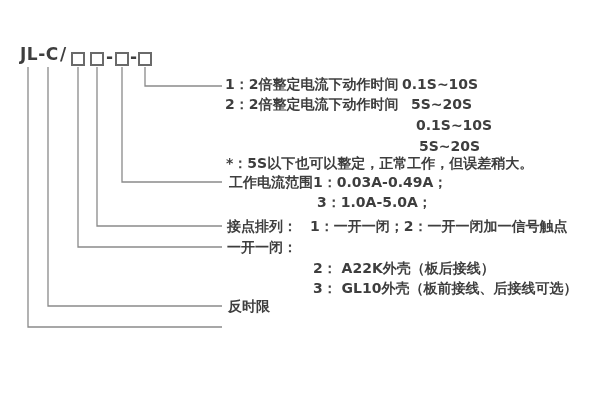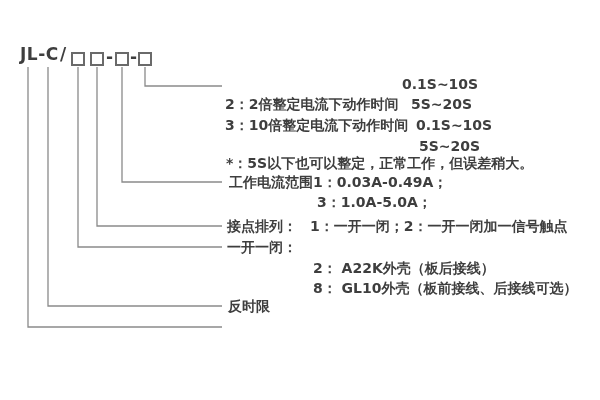--- a/index.html
+++ b/index.html
@@ -49,35 +49,35 @@
 
   <span class="hdr" style="left:20px;top:44px">JL-C</span>
   <span class="hdr" style="left:60px;top:44px">/</span>
   <span class="ph-box" style="left:71px;top:52px"></span>
   <span class="ph-box" style="left:90px;top:52px"></span>
   <span class="hdr" style="left:106px;top:47px">-</span>
   <span class="ph-box" style="left:115px;top:52px"></span>
   <span class="hdr" style="left:130px;top:47px">-</span>
   <span class="ph-box" style="left:138px;top:52px"></span>
 
+  <span class="t" style="left:225px;top:74px">1：2倍整定电流下动作时间</span>
   <span class="t" style="left:402px;top:74px">0.1S~10S</span>
   <span class="t" style="left:225px;top:94px">2：2倍整定电流下动作时间</span>
   <span class="t" style="left:411px;top:94px">5S~20S</span>
-  <span class="t" style="left:225px;top:115px">3：10倍整定电流下动作时间</span>
   <span class="t" style="left:416px;top:115px">0.1S~10S</span>
   <span class="t" style="left:419px;top:136px">5S~20S</span>
   <span class="t" style="left:226px;top:153px">*：5S以下也可以整定，正常工作，但误差稍大。</span>
 
   <span class="t" style="left:229px;top:172px">工作电流范围</span>
   <span class="t" style="left:313px;top:172px">1：0.03A-0.49A；</span>
   <span class="t" style="left:317px;top:192px">3：1.0A-5.0A；</span>
 
   <span class="t" style="left:227px;top:216px">接点排列：</span>
   <span class="t" style="left:310px;top:216px">1：一开一闭；2：一开一闭加一信号触点</span>
 
   <span class="t" style="left:227px;top:237px">一开一闭：</span>
   <span class="t" style="left:313px;top:258px">2： A22K外壳（板后接线）</span>
-  <span class="t" style="left:313px;top:278px">8： GL10外壳（板前接线、后接线可选）</span>
+  <span class="t" style="left:313px;top:278px">3： GL10外壳（板前接线、后接线可选）</span>
 
   <span class="t" style="left:228px;top:296px">反时限</span>
 
 
 </div>
 
 </body></html>

